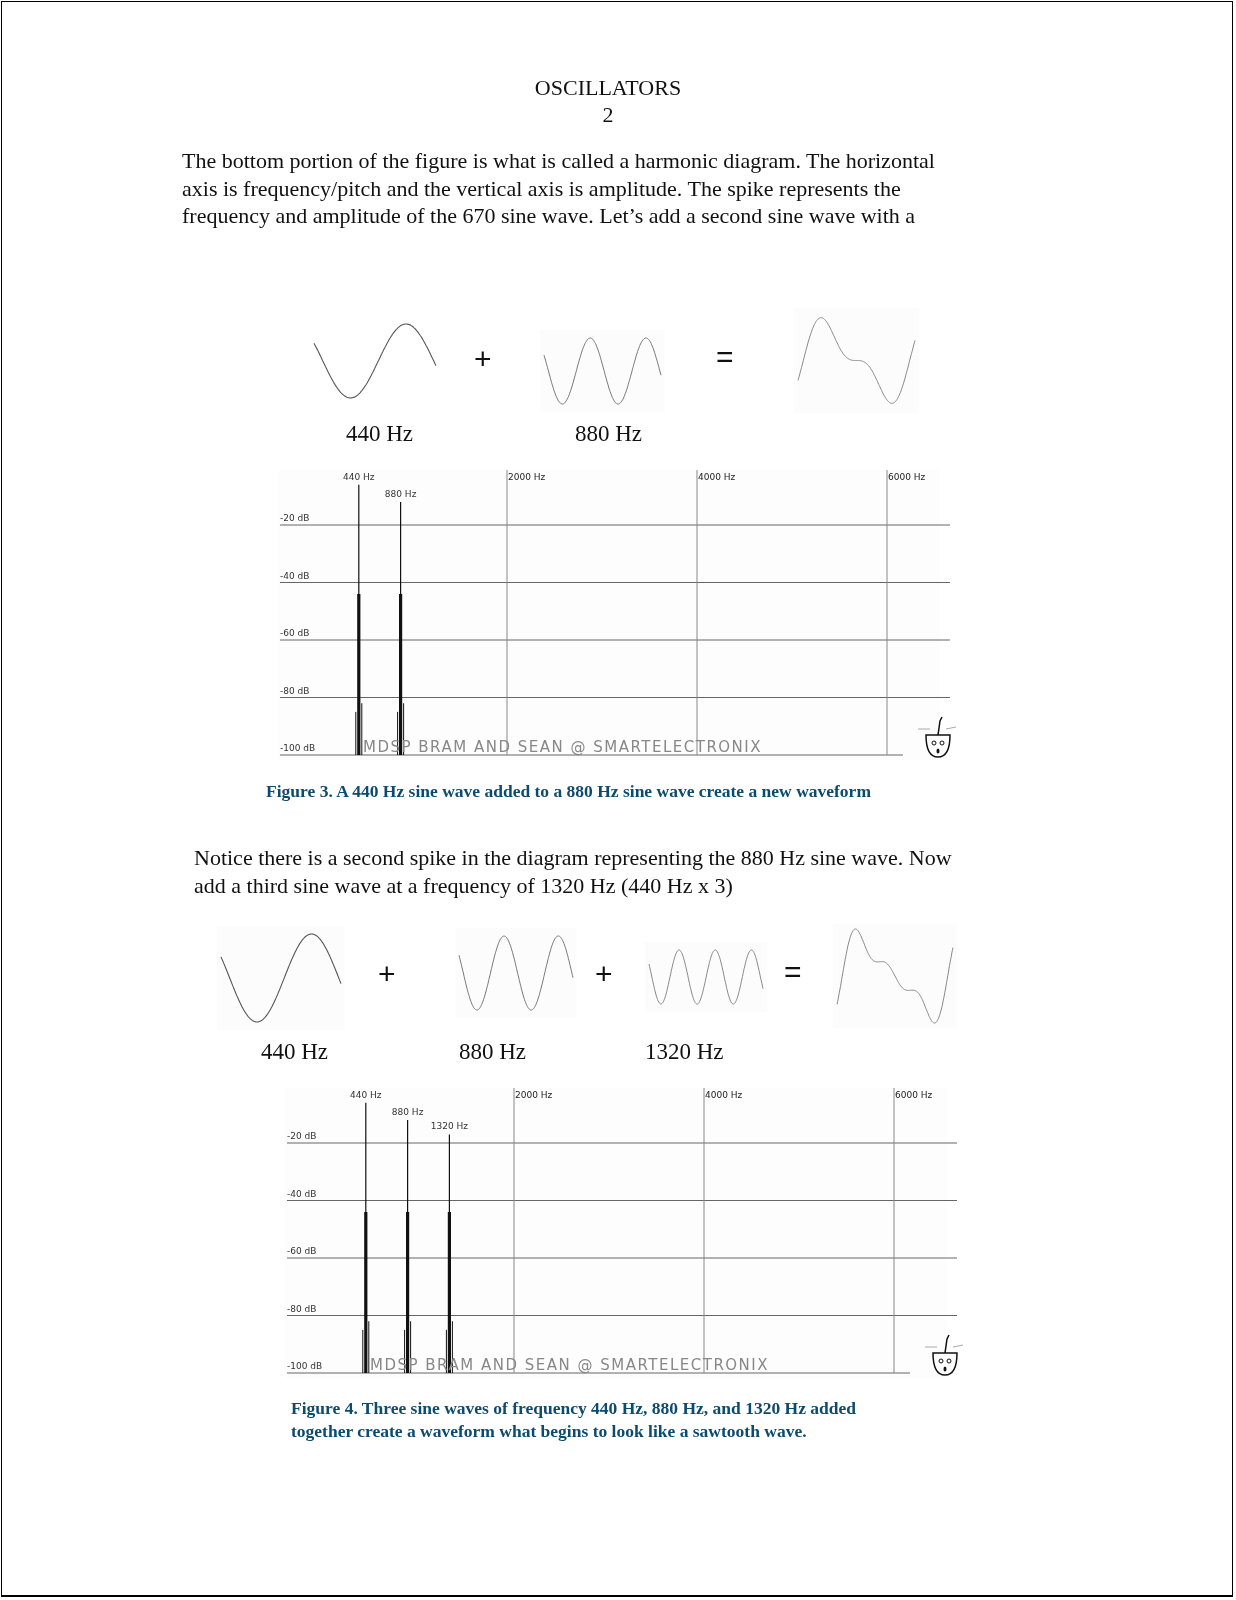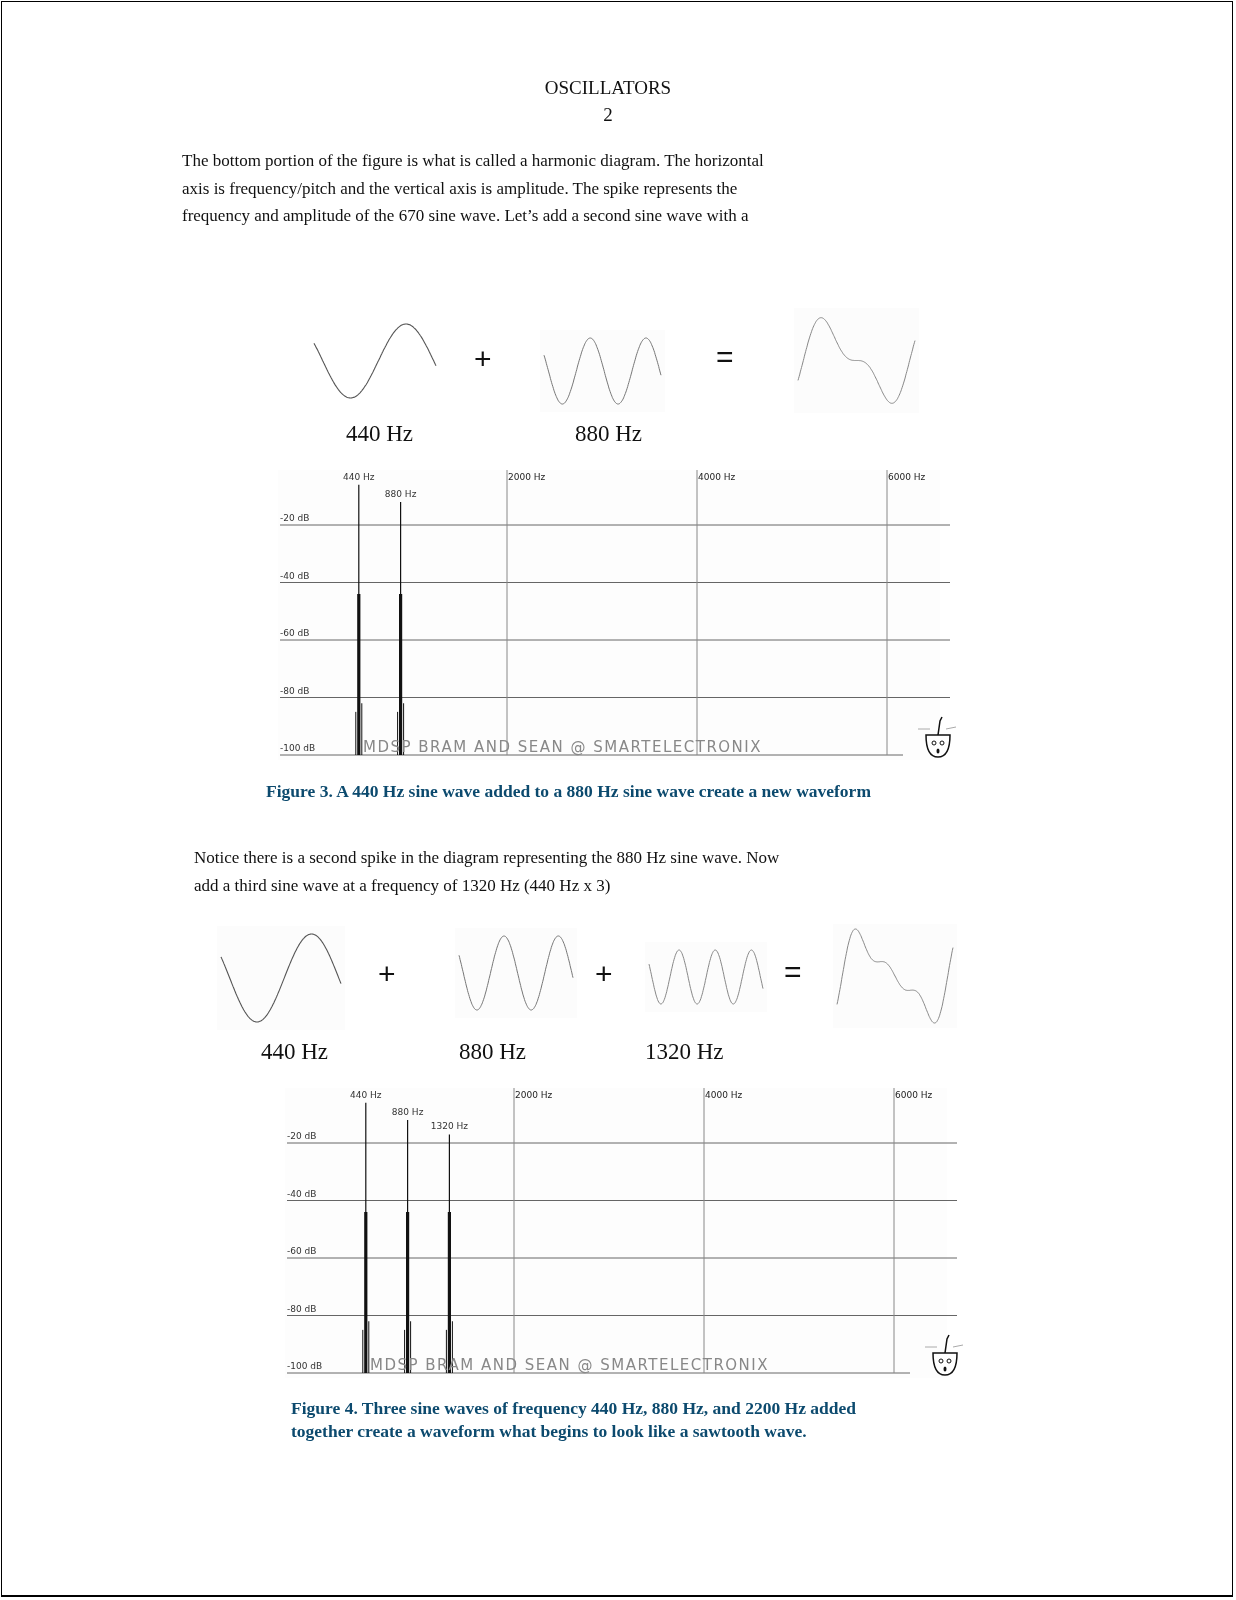--- a/index.html
+++ b/index.html
@@ -1,21 +1,21 @@
 <!DOCTYPE html>
 <html><head>
 <meta charset="utf-8">
 <style>
   html, body { margin:0; padding:0; background:#fff; }
   body { width:1236px; height:1600px; position:relative; overflow:hidden; }
   .frame { position:absolute; left:1px; top:1px; width:1232px; height:1596px; border:1px solid #000; border-bottom-width:2px; box-sizing:border-box; }
   .serif { font-family:"Liberation Serif", "DejaVu Serif", serif; color:#111; }
   .abs { position:absolute; }
-  .title { left:0; width:1216px; text-align:center; font-size:19px; line-height:25px; }
-  .para { left:182px; width:860px; font-size:17px; line-height:27.5px; }
+  .title { left:0; width:1216px; text-align:center; font-size:22px; line-height:25px; }
+  .para { left:182px; width:860px; font-size:22px; line-height:27.5px; }
   .wave-label { font-size:23px; }
   .op { font-family:"Liberation Sans", "DejaVu Sans", sans-serif; font-size:30px; font-weight:normal; color:#111; }
   .caption { font-family:"Liberation Serif", serif; font-weight:bold; font-size:17.5px; line-height:23px; color:#0c4a6e; }
   svg text { font-family:"DejaVu Sans", "Liberation Sans", sans-serif; }
 </style>
 </head>
 <body>
 
 <div class="frame"></div>
 
@@ -157,15 +157,15 @@
       <circle cx="8" cy="18" r="2" fill="none" stroke="#111"></circle>
       <circle cx="16" cy="18" r="2" fill="none" stroke="#111"></circle>
       <ellipse cx="12" cy="26" rx="1.5" ry="2.5" fill="#111"></ellipse>
       <path d="M12 10 L14 -4 L16 -8" fill="none" stroke="#111" stroke-width="1.5"></path>
       <line x1="-8" x2="4" y1="4" y2="4" stroke="#aaa"></line>
       <line x1="20" x2="30" y1="4" y2="2" stroke="#aaa"></line>
     </g>
   </svg>
 
 <div class="abs caption" style="left:291px;top:1397px">
-  <div>Figure 4. Three sine waves of frequency 440 Hz, 880 Hz, and 2200 Hz added</div>
+  <div>Figure 4. Three sine waves of frequency 440 Hz, 880 Hz, and 1320 Hz added</div>
   <div>together create a waveform what begins to look like a sawtooth wave.</div>
 </div>
 
 </body></html>

